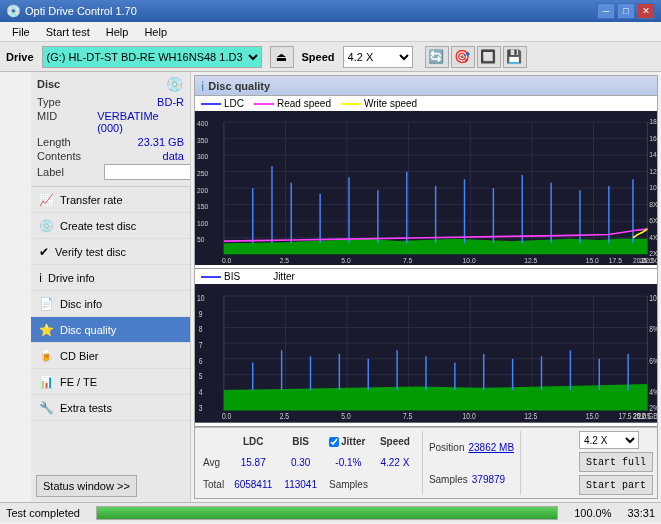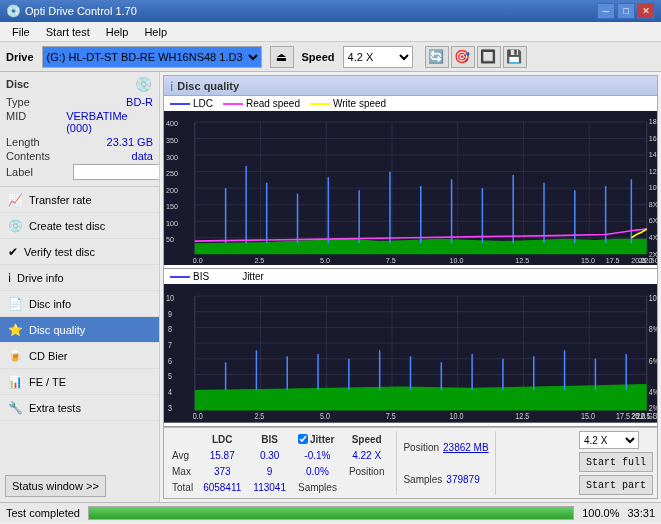--- a/index.html
+++ b/index.html
@@ -12,29 +12,29 @@
     .titlebar-btn { width: 18px; height: 16px; background: #5a8cd7; border: 1px solid #3a6cc0; color: white; font-size: 9px; cursor: pointer; display: flex; align-items: center; justify-content: center; }
     .titlebar-btn.close { background: #c04040; }
 
     
     .menubar { background: #f0f0f0; height: 20px; display: flex; align-items: center; padding: 0 4px; border-bottom: 1px solid #ccc; }
     .menubar-item { padding: 2px 8px; font-size: 11px; cursor: pointer; }
 
     
     .drivebar { background: #e8e8e8; height: 30px; display: flex; align-items: center; padding: 0 6px; border-bottom: 1px solid #bbb; gap: 8px; }
     .drive-label { font-size: 11px; font-weight: bold; }
-    .drive-select { height: 22px; font-size: 11px; min-width: 220px; border: 1px solid #aaa; background: #3b82f6; }
+    .drive-select { height: 22px; font-size: 11px; min-width: 220px; border: 1px solid #aaa; background: #5eead4; }
     .drive-icon-btn { width: 24px; height: 22px; border: 1px solid #aaa; background: #e0e0e0; cursor: pointer; display: flex; align-items: center; justify-content: center; font-size: 12px; }
     .speed-label { font-size: 11px; font-weight: bold; }
     .speed-select { height: 22px; font-size: 11px; width: 70px; border: 1px solid #aaa; background: white; }
     .speed-icons { display: flex; gap: 2px; margin-left: 4px; }
     .speed-icon-btn { width: 24px; height: 22px; border: 1px solid #aaa; background: #e0e0e0; cursor: pointer; display: flex; align-items: center; justify-content: center; font-size: 13px; }
 
     
-    .main { display: flex; height: calc(524px - 22px - 20px - 30px - 22px); }
+    .main { display: flex; height: calc(524px - 22px - 20px - 30px - 22px); padding-left: 31px; }
 
     
     .sidebar { width: 160px; background: #e8e8e8; border-right: 1px solid #ccc; display: flex; flex-direction: column; overflow: hidden; }
 
     
     .disc-panel { background: #e8e8e8; padding: 4px 6px; border-bottom: 1px solid #ccc; }
     .disc-panel-header { display: flex; align-items: center; justify-content: space-between; margin-bottom: 4px; }
     .disc-title { font-size: 11px; font-weight: bold; color: #333; }
     .disc-icon { font-size: 14px; color: #555; }
     .disc-row { display: flex; justify-content: space-between; margin-bottom: 2px; gap: 40px; }
@@ -46,21 +46,21 @@
     
     .nav-items { flex: 1; overflow-y: auto; }
     .nav-item { height: 26px; display: flex; align-items: center; padding: 0 8px; font-size: 11px; cursor: pointer; border-bottom: 1px solid #ddd; gap: 6px; }
     .nav-item.active { background: #4a7cc7; color: white; }
     .nav-item-icon { font-size: 12px; }
 
     
     .status-btn { background: #e0e0e0; border: 1px solid #aaa; height: 22px; display: flex; align-items: center; justify-content: center; font-size: 11px; cursor: pointer; padding: 0 6px; margin: 3px; }
 
     
-    .statusbar { background: #e8e8e8; height: 20px; display: flex; align-items: center; padding: 0 6px; border-top: 1px solid #bbb; gap: 8px; font-size: 11px; }
+    .statusbar { background: #e8e8e8; height: 20px; display: flex; align-items: center; padding: 0 6px; border-top: 1px solid #bbb; gap: 16px; font-size: 11px; }
     .progress-bar-container { flex: 1; height: 14px; background: white; border: 1px solid #aaa; }
     .progress-bar-fill { height: 100%; background: linear-gradient(to bottom, #60d060, #30a030); }
 
     
     .content { flex: 1; display: flex; flex-direction: column; overflow: hidden; }
 
     
     .dq-panel { background: #fff; border: 1px solid #aaa; margin: 3px; flex: 1; display: flex; flex-direction: column; overflow: hidden; }
     .dq-header { background: linear-gradient(to bottom, #d0d8f0, #b8c8e8); height: 20px; display: flex; align-items: center; padding: 0 6px; gap: 4px; border-bottom: 1px solid #aaa; }
     .dq-title { font-size: 11px; font-weight: bold; color: #333; }
@@ -393,29 +393,20 @@
               <td style="padding:0 6px; color:#333; font-weight:bold; text-align:center;">Speed</td>
             </tr>
             <tr>
               <td style="padding:0 4px; color:#333;">Avg</td>
               <td style="padding:0 6px; color:#0000cc; text-align:center;">15.87</td>
               <td style="padding:0 6px; color:#0000cc; text-align:center;">0.30</td>
               <td style="padding:0 6px; color:#0000cc; text-align:center;">-0.1%</td>
               <td style="padding:0 6px; color:#0000cc; text-align:center;">4.22 X</td>
             </tr>
             <tr>
-              <td style="padding:0 4px; color:#333;">Max</td>
-              <td style="padding:0 6px; color:#0000cc; text-align:center;">373</td>
-              <td style="padding:0 6px; color:#0000cc; text-align:center;">9</td>
-              <td style="padding:0 6px; color:#0000cc; text-align:center;">0.0%</td>
-              <td style="padding:0 6px;">
-                <span style="color:#333;">Position</span>
-              </td>
-            </tr>
-            <tr>
               <td style="padding:0 4px; color:#333;">Total</td>
               <td style="padding:0 6px; color:#0000cc; text-align:center;">6058411</td>
               <td style="padding:0 6px; color:#0000cc; text-align:center;">113041</td>
               <td style="padding:0 6px;">
                 <span style="color:#333;">Samples</span>
               </td>
             </tr>
           </tbody>
             </table>
 

